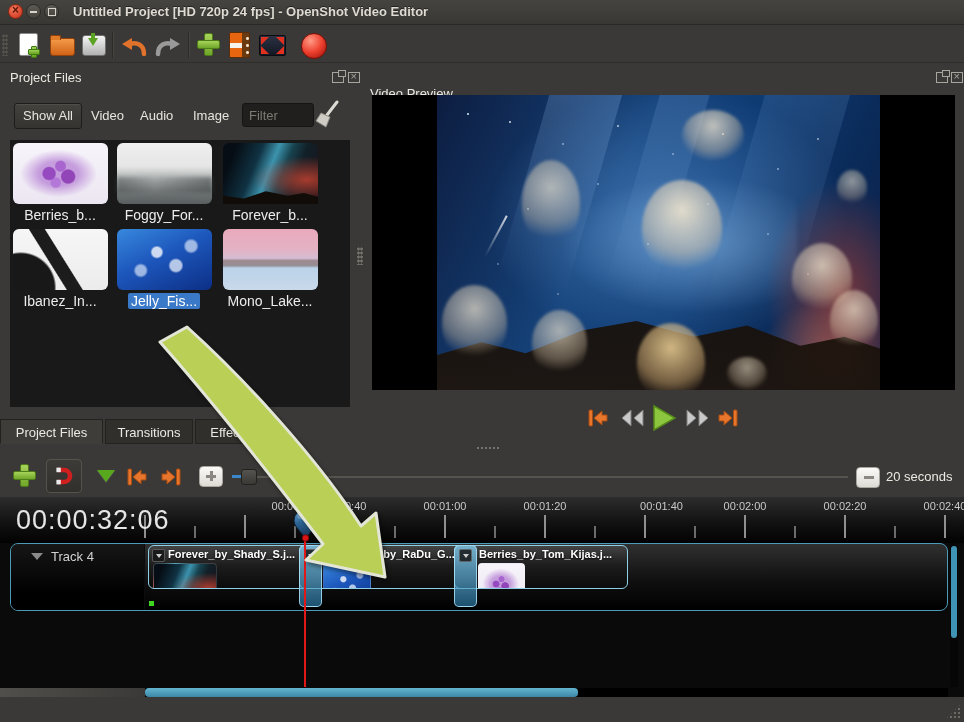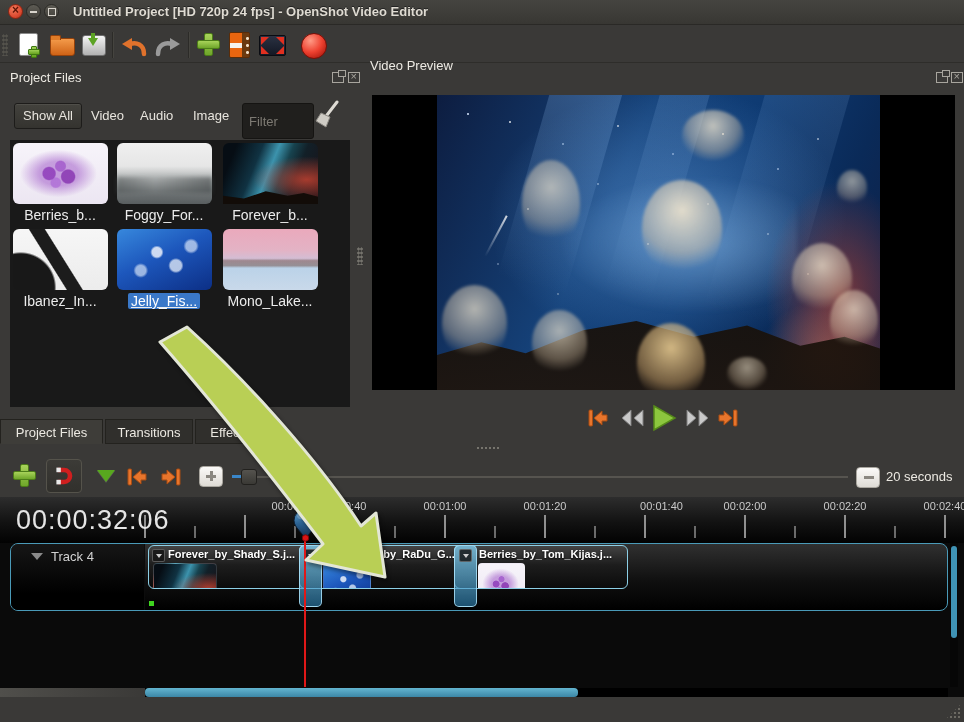--- a/index.html
+++ b/index.html
@@ -51,21 +51,21 @@
   .reci{width:24px;height:24px;border-radius:50%;background:radial-gradient(circle at 35% 28%,#ff9a85,#ee4130 50%,#b01c10 85%,#8a120a);border:1px solid #7c0e06;}
 
   
   .dock-title{font-size:13px;color:#ece9e2;}
   .dockico{width:10px;height:9px;border:1px solid #a8a59e;box-sizing:content-box;}
   .dockico.close::after{content:"×";position:absolute;left:1.5px;top:-3px;font-size:11px;color:#a8a59e;}
   .dockico.float::after{content:"";position:absolute;right:-3px;top:-3px;width:6px;height:5px;border:1px solid #a8a59e;background:#3a3937;}
 
   .filter-btn{font-size:13px;color:#e8e5de;}
   .btn-raised{background:linear-gradient(#43423d,#34332f);border:1px solid #1d1c1a;border-radius:3px;box-shadow:inset 0 1px 0 rgba(255,255,255,.07);}
-  .filter-input{background:#201f1d;border:1px solid #151412;border-radius:3px;color:#c8c5be;font-size:13px;padding:6px 6px;outline:none;font-family:"Liberation Sans",sans-serif;}
+  .filter-input{background:#201f1d;border:1px solid #151412;border-radius:3px;color:#c8c5be;font-size:13px;padding:0 6px;outline:none;font-family:"Liberation Sans",sans-serif;}
   .filter-input::placeholder{color:#7d7a73;}
 
   .files-area{background:#191919;}
   .fthumb{width:95px;height:61px;border-radius:6px;}
   .flabel{width:104px;text-align:center;font-size:14px;color:#ececec;white-space:nowrap;overflow:hidden;}
   .flabel span{padding:0 3px;border-radius:2px;}
   .flabel.sel span{background:#3a78c8;color:#fff;}
 
   
   .th-berries{background:
@@ -255,31 +255,31 @@
   <div class="abs fthumb th-berries" style="left:13px;top:143px;"></div>
   <div class="abs flabel" style="left:8px;top:207px;"><span>Berries_b...</span></div>
   <div class="abs fthumb th-foggy" style="left:117px;top:143px;"></div>
   <div class="abs flabel" style="left:112px;top:207px;"><span>Foggy_For...</span></div>
   <div class="abs fthumb th-forever" style="left:223px;top:143px;"></div>
   <div class="abs flabel" style="left:218px;top:207px;"><span>Forever_b...</span></div>
 
   <div class="abs fthumb th-ibanez" style="left:13px;top:229px;"></div>
   <div class="abs flabel" style="left:8px;top:293px;"><span>Ibanez_In...</span></div>
   <div class="abs fthumb th-jelly" style="left:117px;top:229px;"></div>
-  <div class="abs flabel sel" style="left:112px;top:293px;text-decoration:underline;"><span>Jelly_Fis...</span></div>
+  <div class="abs flabel sel" style="left:112px;top:293px;"><span>Jelly_Fis...</span></div>
   <div class="abs fthumb th-monolake" style="left:223px;top:229px;"></div>
   <div class="abs flabel" style="left:218px;top:293px;"><span>Mono_Lake...</span></div>
 
   <div class="abs tab active" style="left:0px;top:419px;width:103px;">Project Files</div>
   <div class="abs tab inactive" style="left:105px;top:419px;width:88px;">Transitions</div>
   <div class="abs tab inactive" style="left:195px;top:419px;width:70px;">Effects</div>
 
   <div class="abs dots-v" style="left:357px;top:247px;"></div>
 
-  <div class="abs dock-title" style="left:370px;top:58px;">Video Preview</div>
+  <div class="abs dock-title" style="left:370px;top:86px;">Video Preview</div>
   <div class="abs dockico float" style="left:936px;top:72px;"></div>
   <div class="abs dockico close" style="left:951px;top:72px;"></div>
 
   <div class="abs preview-box">
     <div class="abs scene">
       <div class="stars"></div>
       <div class="beam" style="left:85px;top:-35px;width:70px;height:270px;"></div>
       <div class="beam" style="left:195px;top:-45px;width:48px;height:290px;opacity:.7;"></div>
       <div class="beam" style="left:295px;top:-35px;width:82px;height:310px;opacity:.55;"></div>
       <div class="mcore"></div>

